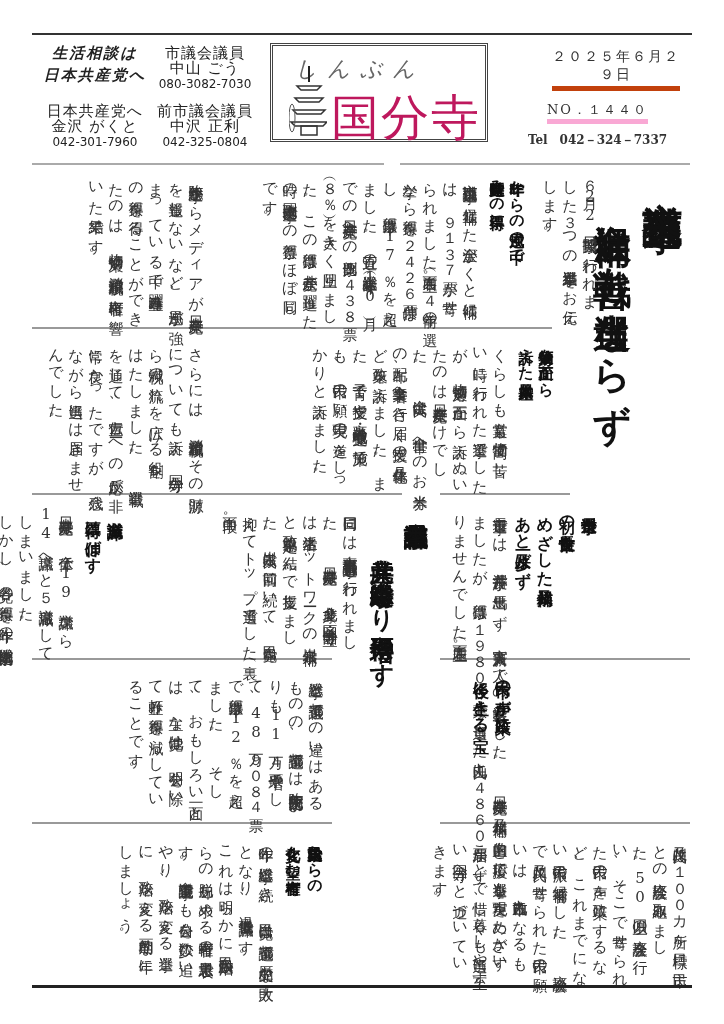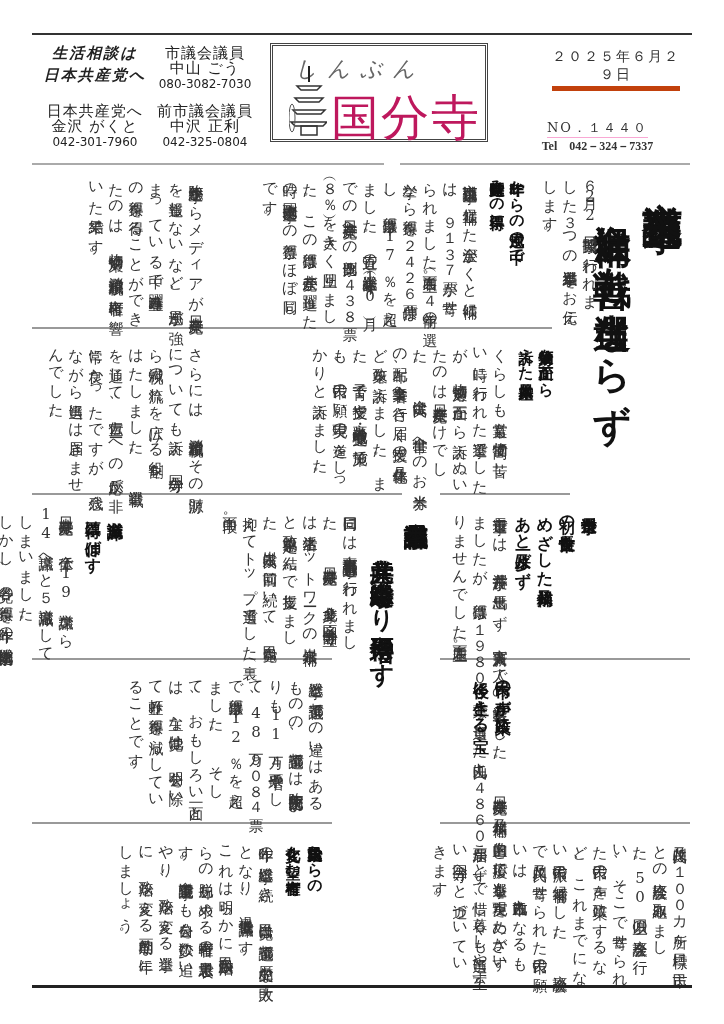--- a/index.html
+++ b/index.html
@@ -9,23 +9,23 @@
   .hdr{position:absolute;font-family:"DejaVu Sans",sans-serif;text-align:center;color:#222;}
   .hdr .bold{font-weight:bold;font-size:15px;letter-spacing:2px;line-height:22px;}
   .hdr .sm{font-size:15px;line-height:15px;letter-spacing:1px;}
   .hdr .tel{font-size:12px;line-height:16px;}
   .logo{position:absolute;left:270px;top:43px;width:218px;height:99px;border:3px double #444;box-sizing:border-box;}
   .logo .kana{position:absolute;left:22px;top:8px;font-family:"DejaVu Serif",serif;font-style:italic;font-size:22px;letter-spacing:10px;color:#666;}
   .logo .kanji{position:absolute;left:58px;top:40px;font-family:"DejaVu Sans",sans-serif;font-size:48px;letter-spacing:2px;color:#be185d;}
   .logo .pagoda{position:absolute;left:16px;top:20px;}
   .dateblk{position:absolute;left:515px;top:48px;width:165px;text-align:center;font-family:"DejaVu Serif",serif;color:#333;}
   .dateblk .d{font-size:14px;letter-spacing:2px;border-bottom:5px solid #c2410c;padding-bottom:2px;display:inline-block;margin-left:37px;}
-  .dateblk .n{font-size:13px;letter-spacing:2px;border-bottom:1px solid #f9a8d4;display:inline-block;margin-top:28px;}
+  .dateblk .n{font-size:13px;letter-spacing:2px;border-bottom:5px solid #f9a8d4;display:inline-block;margin-top:10px;}
   .dateblk .pub{font-family:"DejaVu Sans",sans-serif;font-weight:bold;font-size:14px;margin-top:10px;}
-  .dateblk .tel{font-size:12px;font-weight:bold;margin-top:0;font-family:Liberation Serif, serif;}
+  .dateblk .tel{font-size:12px;font-weight:bold;margin-top:8px;}
   .v{position:absolute;writing-mode:vertical-rl;text-orientation:upright;}
   .body{font-family:"DejaVu Serif",serif;font-size:15px;line-height:20px;letter-spacing:1px;color:#333;}
   .hd{font-family:"DejaVu Sans",sans-serif;font-weight:bold;color:#111;}
   .rule{position:absolute;height:2px;background:#999;}
 </style>
 </head>
 <body>
 
 <div class="topline"></div>
 

